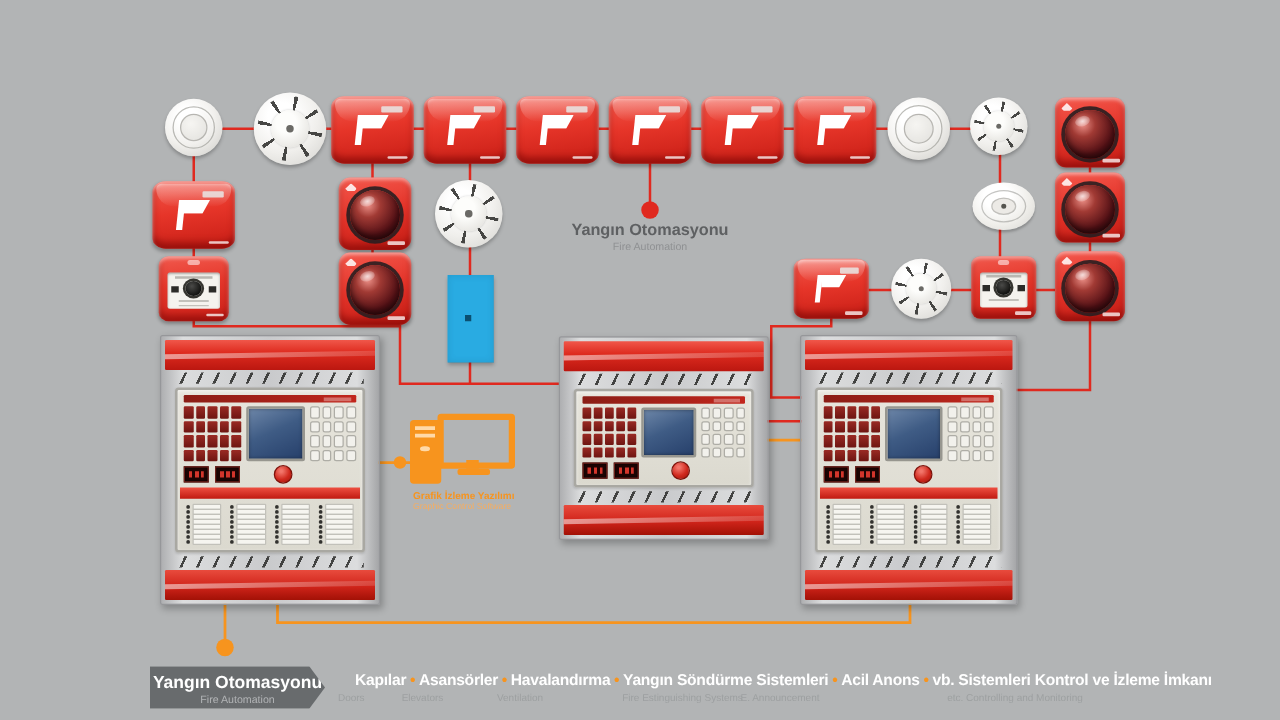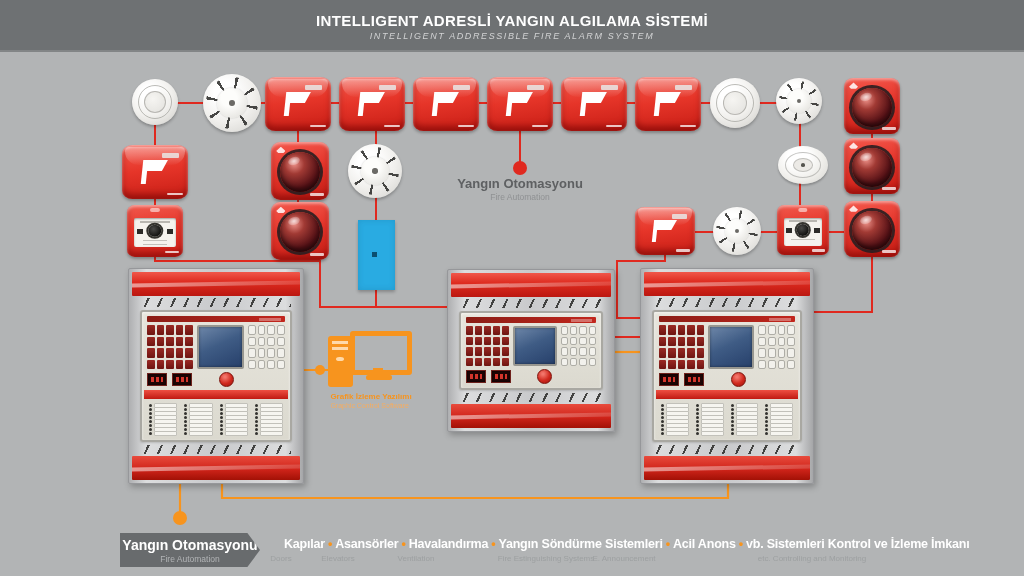--- a/index.html
+++ b/index.html
@@ -143,24 +143,20 @@
            letter-spacing:-.2px;white-space:nowrap;padding-left:26px;}
   .f-items .bullet{color:#f7941e;padding:0 3px;}
   .f-en{position:absolute;left:0;top:26px;width:100%;height:12px;}
   .f-en span{position:absolute;transform:translateX(-50%);font-size:8px;color:#9da0a1;white-space:nowrap;}
 </style>
 </head>
 <body>
 
 <div class="stage">
 
-  <header>
-    <div class="title">INTELLIGENT ADRESLİ YANGIN ALGILAMA SİSTEMİ</div>
-    <div class="subtitle">INTELLIGENT ADDRESSIBLE FIRE ALARM SYSTEM</div>
-  </header>
 
   <div id="diagram">
       <svg id="wires" width="1024" height="576">
         <polyline points="155,103 800,103" fill="none" stroke="#e0291f" stroke-width="2"></polyline>
         <polyline points="155,103 155,212" fill="none" stroke="#e0291f" stroke-width="2"></polyline>
         <polyline points="155,252 155,261 320,261 320,307 450,307" fill="none" stroke="#e0291f" stroke-width="2"></polyline>
         <polyline points="298,106 298,261" fill="none" stroke="#e0291f" stroke-width="2"></polyline>
         <polyline points="376,106 376,307" fill="none" stroke="#e0291f" stroke-width="2"></polyline>
         <polyline points="520,128 520,163" fill="none" stroke="#e0291f" stroke-width="2"></polyline>
         <polyline points="800,103 800,210" fill="none" stroke="#e0291f" stroke-width="2"></polyline>

